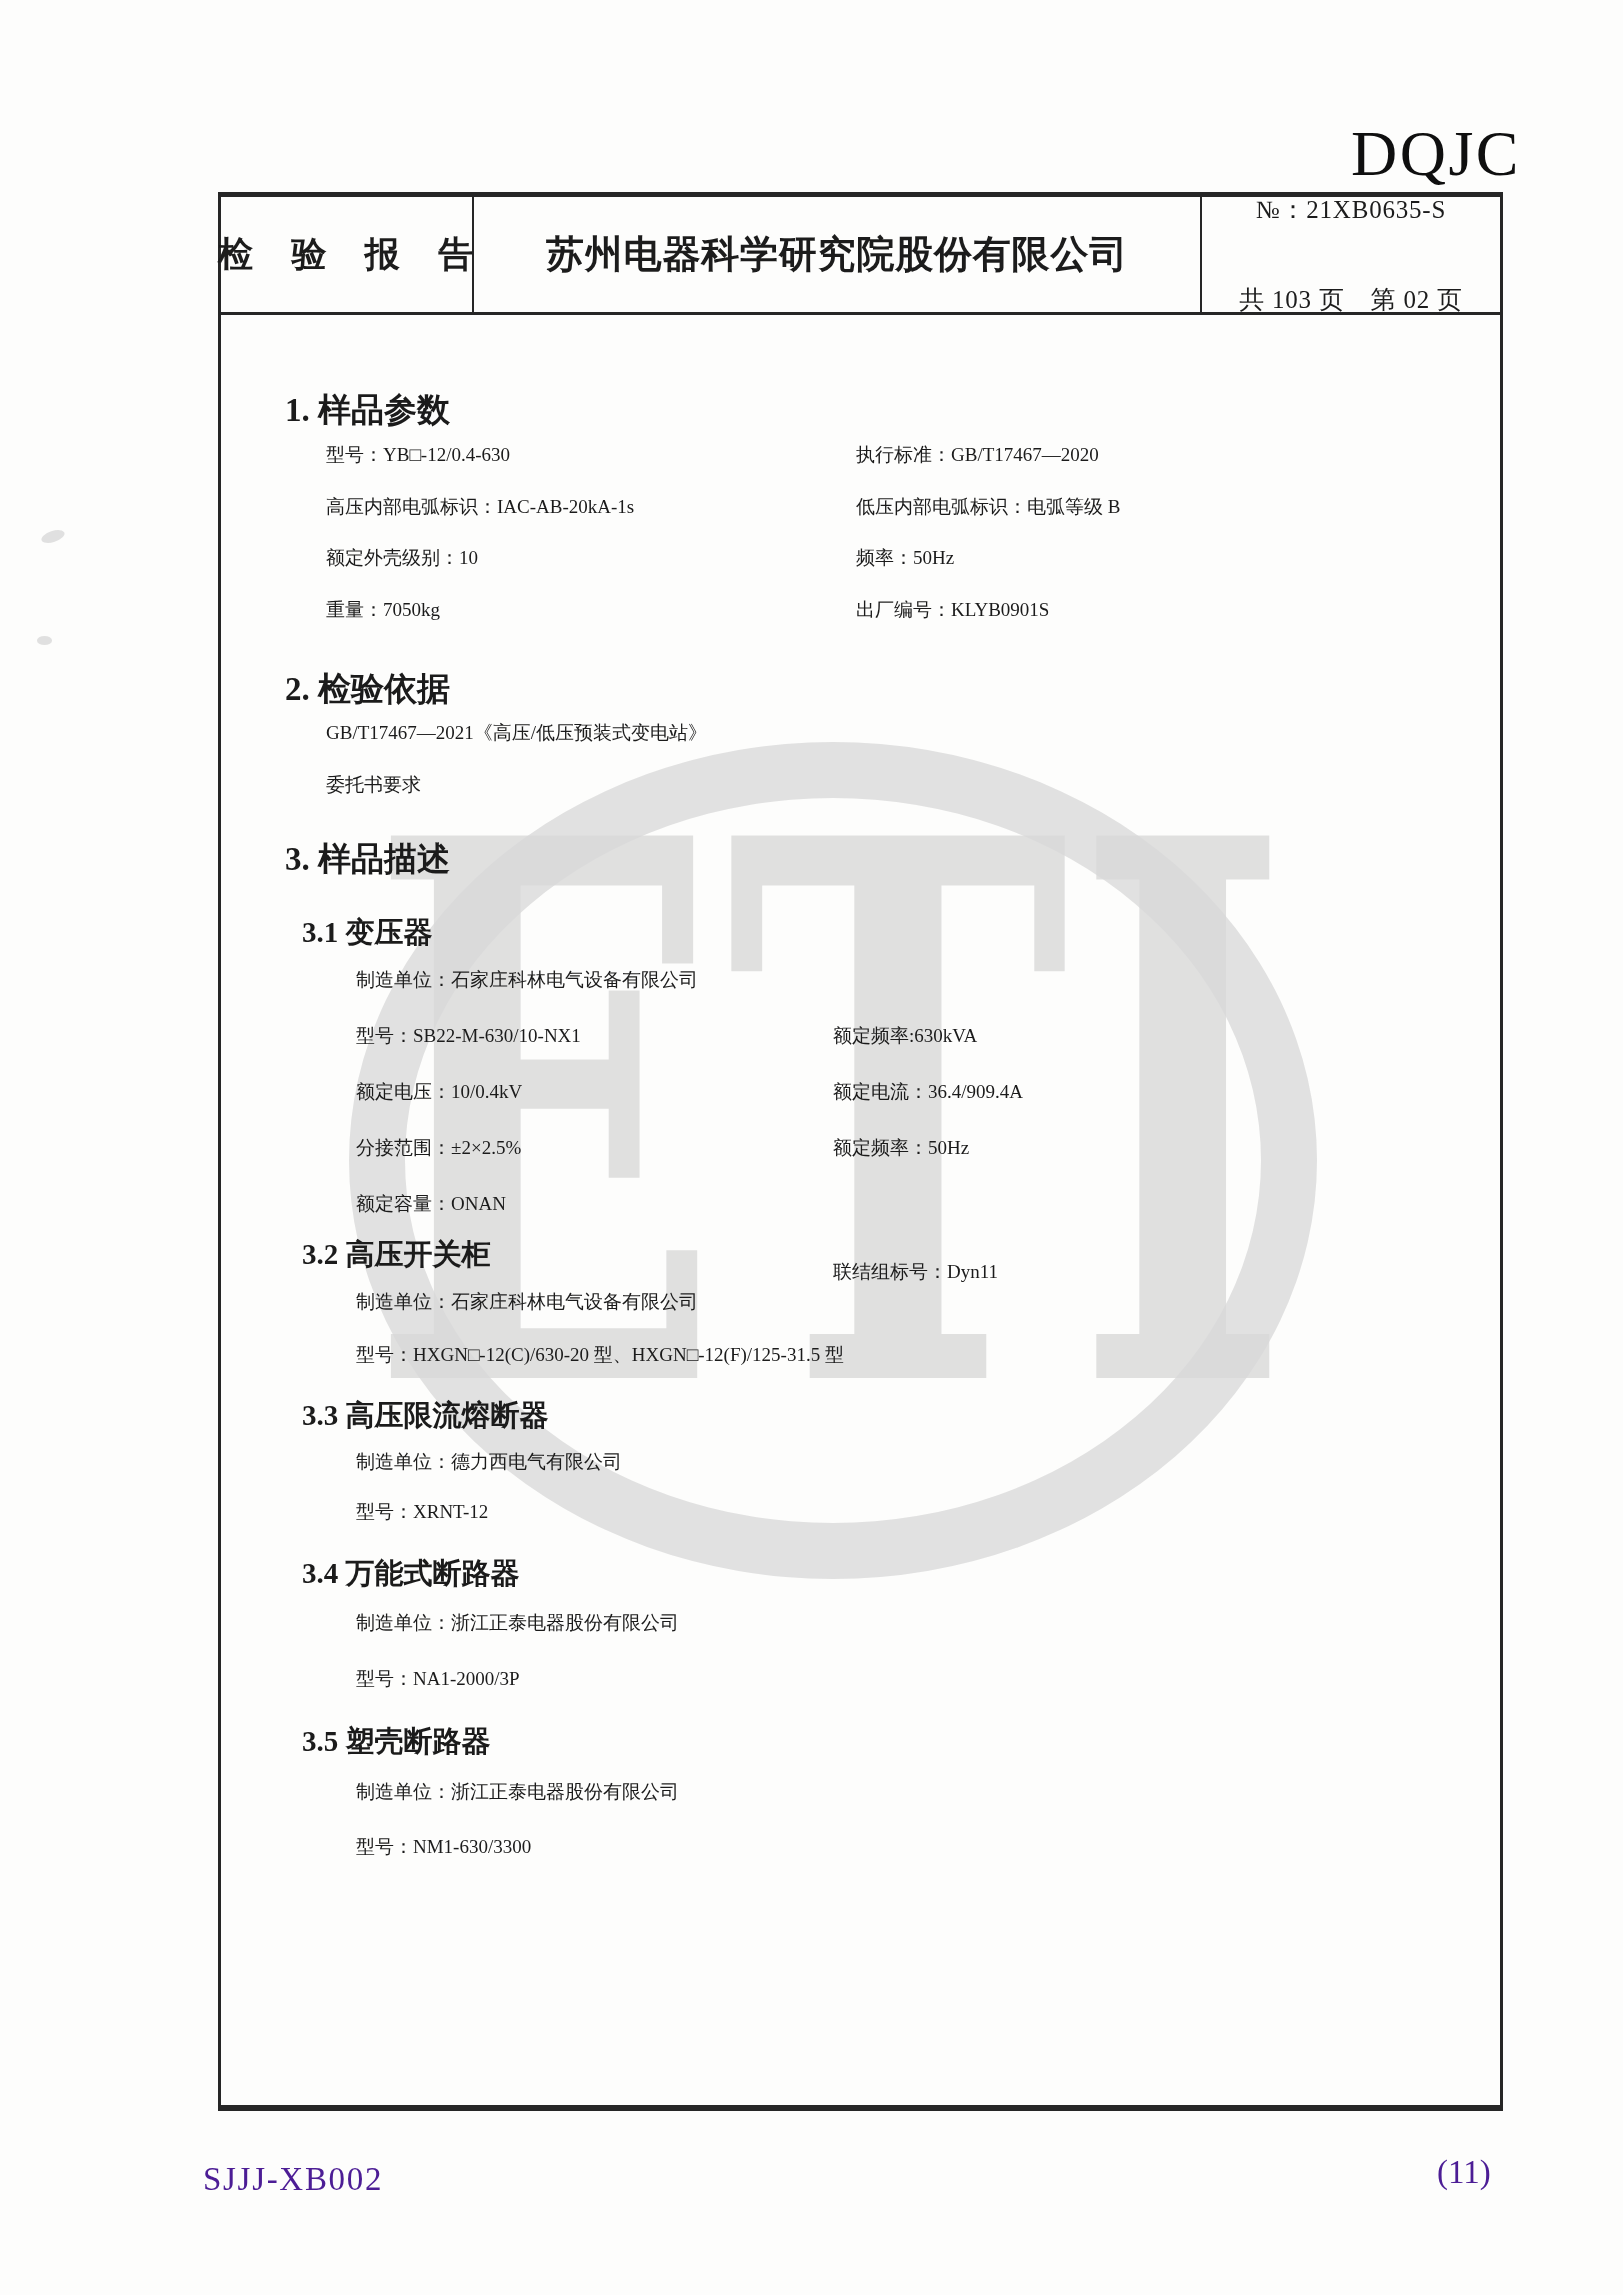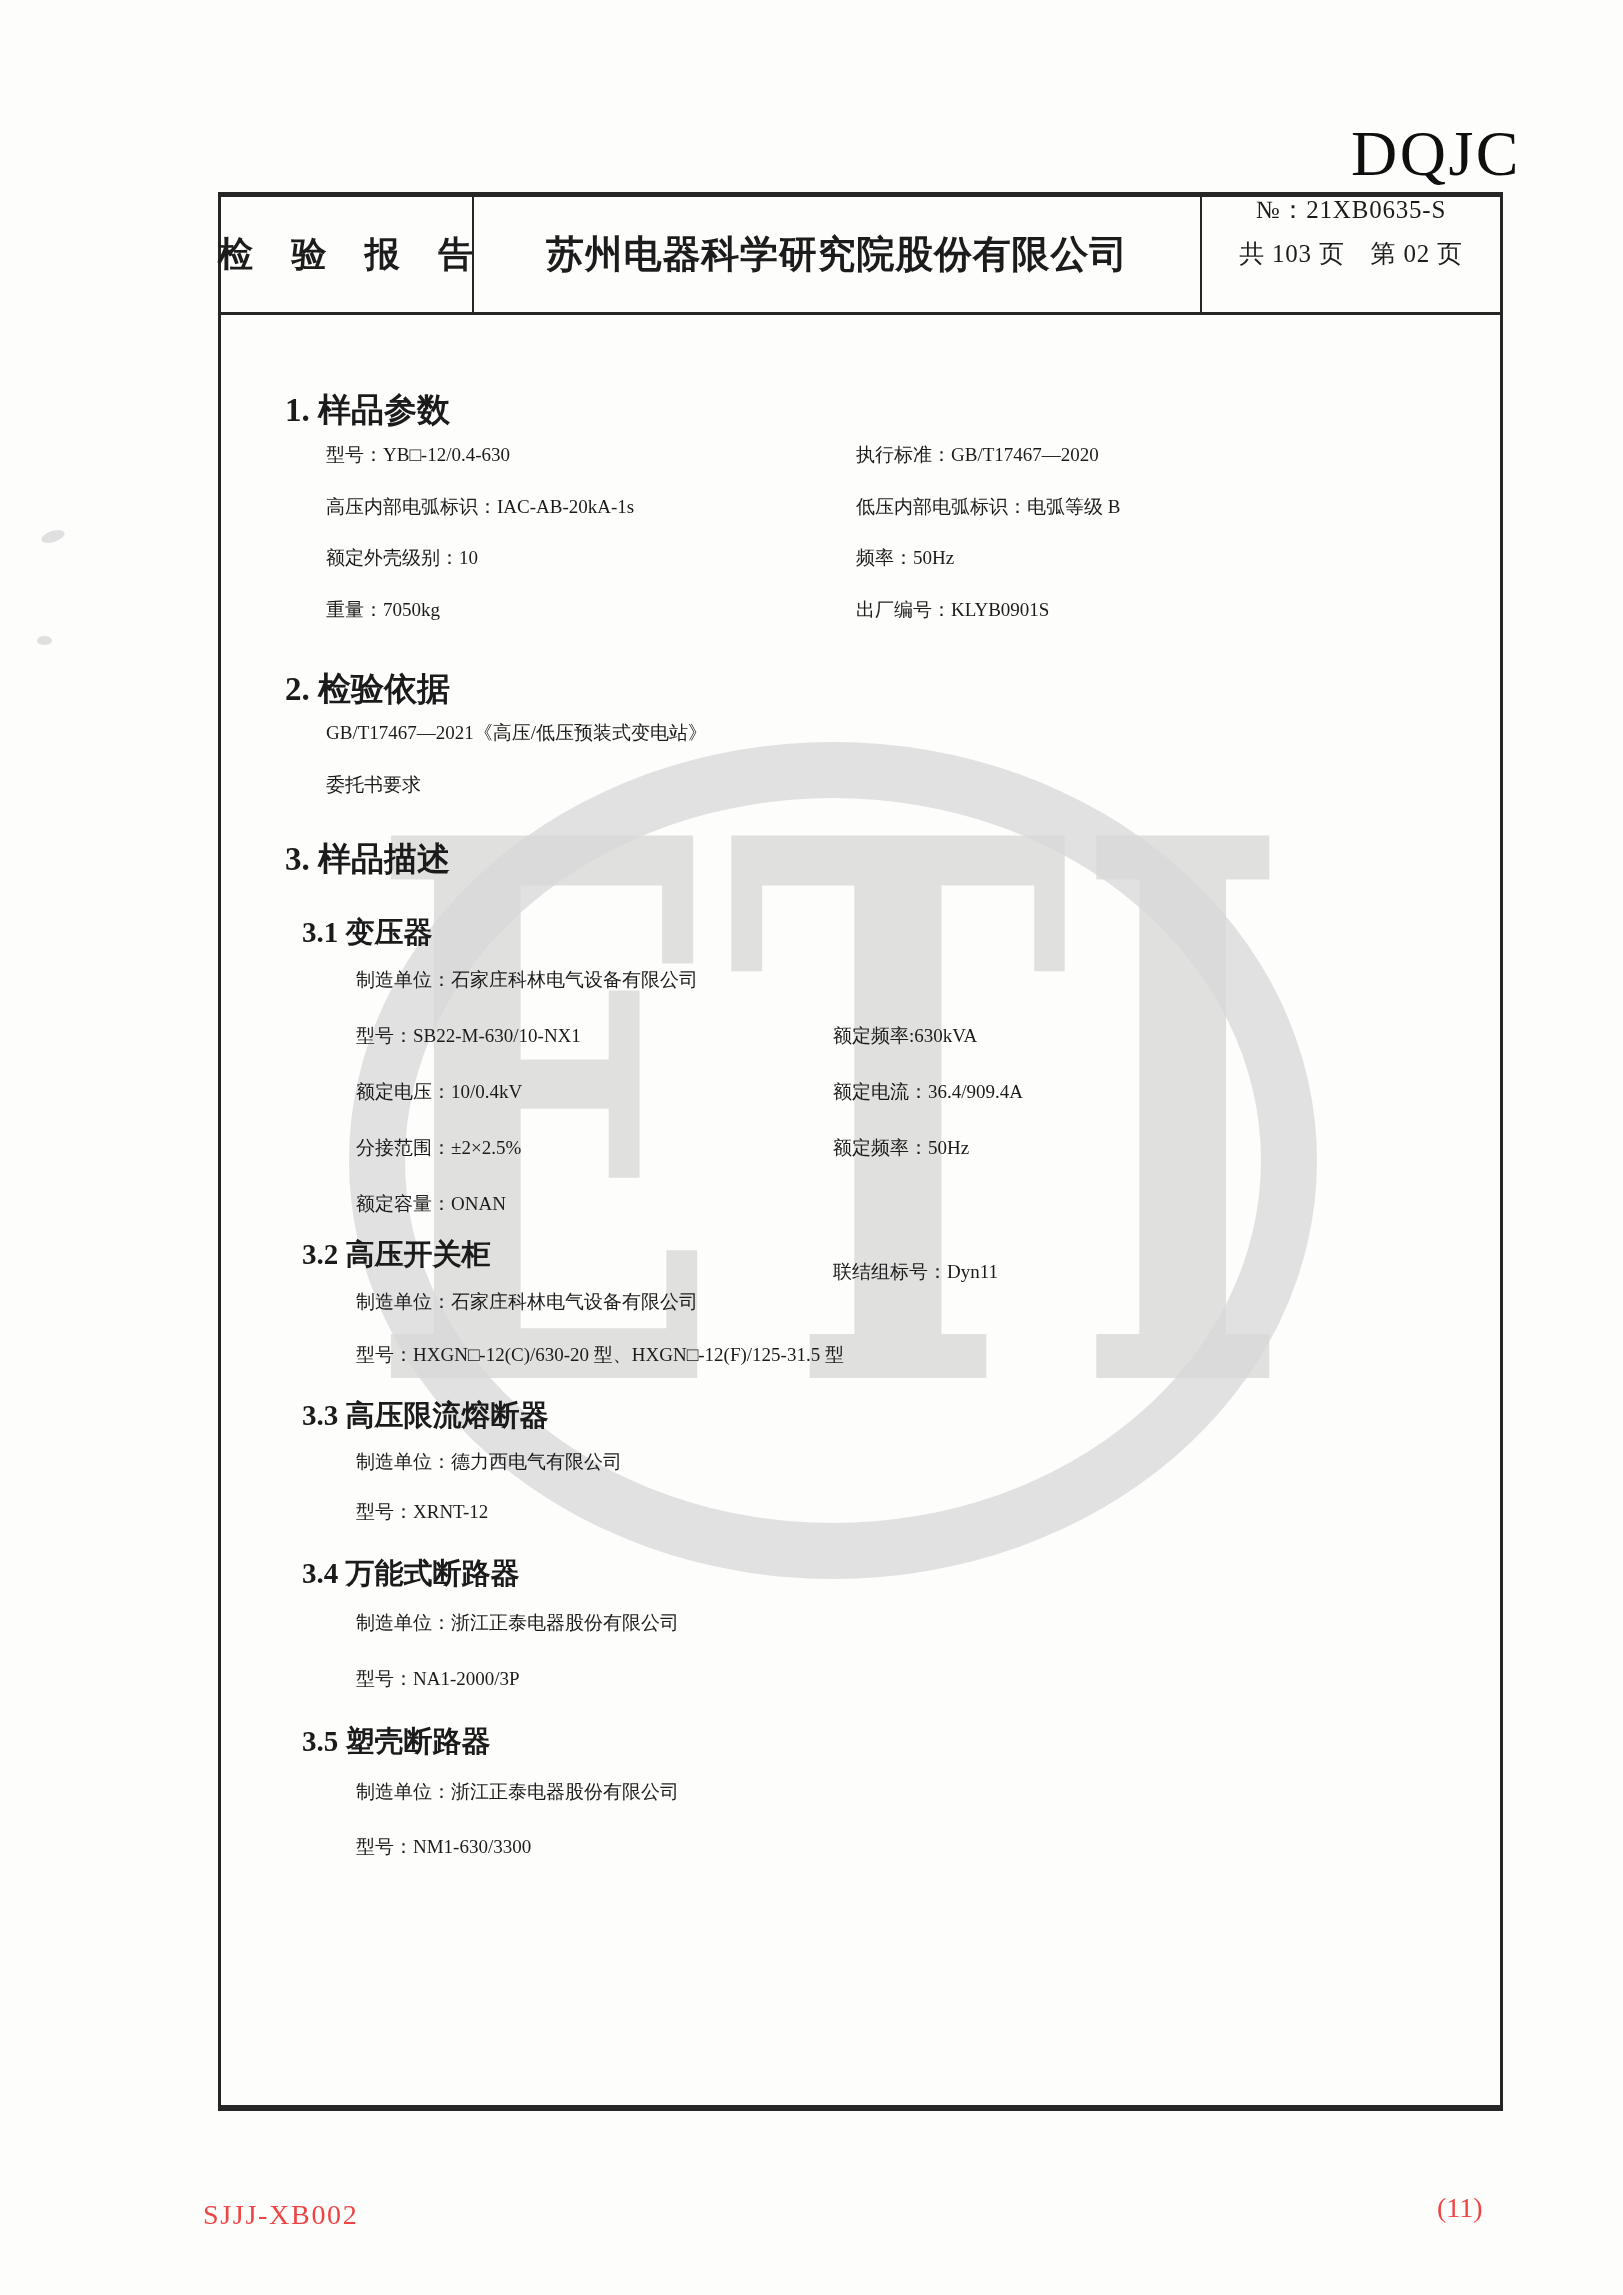--- a/index.html
+++ b/index.html
@@ -46,32 +46,32 @@
   }
   .hdr{
     display:flex;height:115px;
     border-bottom:3.4px solid #262626;
   }
   .hcell{box-sizing:border-box;display:flex;align-items:center;justify-content:center;}
   .hc1{width:253px;border-right:2.5px solid #262626;
        font-size:35px;font-weight:600;letter-spacing:1.7px;white-space:nowrap;}
   .hc2{flex:1;border-right:2.5px solid #262626;
        font-size:38px;font-weight:700;letter-spacing:0.8px;white-space:nowrap;}
-  .hc3{width:298px;flex-direction:column;justify-content:flex-start;align-items:center;
+  .hc3{width:298px;flex-direction:column;justify-content:space-between;align-items:center;
        font-size:25px;line-height:1.0;}
   .hc3 .ln1{margin-bottom:18.6px;letter-spacing:0.8px;}
   .hc3 .ln2{letter-spacing:0.8px;}
 
   
   .t{position:absolute;white-space:nowrap;font-size:19px;color:#1b1b1b;}
   .sec{font-weight:600;font-size:33px;}
   .sub{font-weight:600;font-size:29px;}
 
   
-  .foot{position:absolute;font-size:28px;color:#ef4444;margin-top:38px;}
+  .foot{position:absolute;font-size:33px;color:#4c1d95;}
 </style>
 </head>
 <body>
 
 <div class="page">
 
   <div class="wm-ring"></div>
   <div class="wm-text">ETI</div>
   <div class="smudge sm1"></div>
   <div class="smudge sm2"></div>

